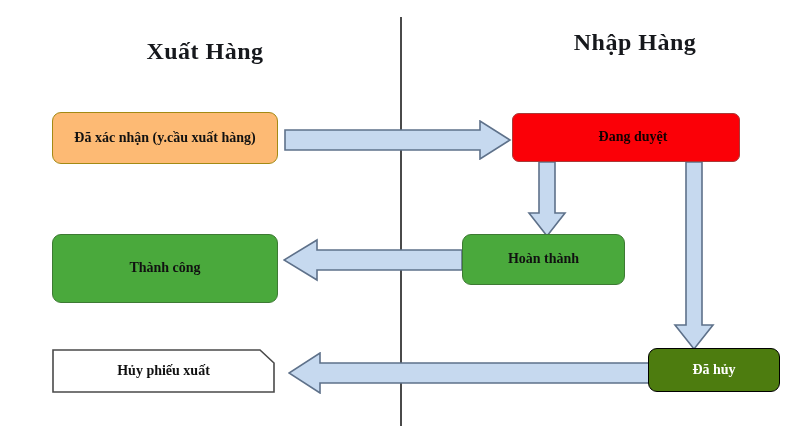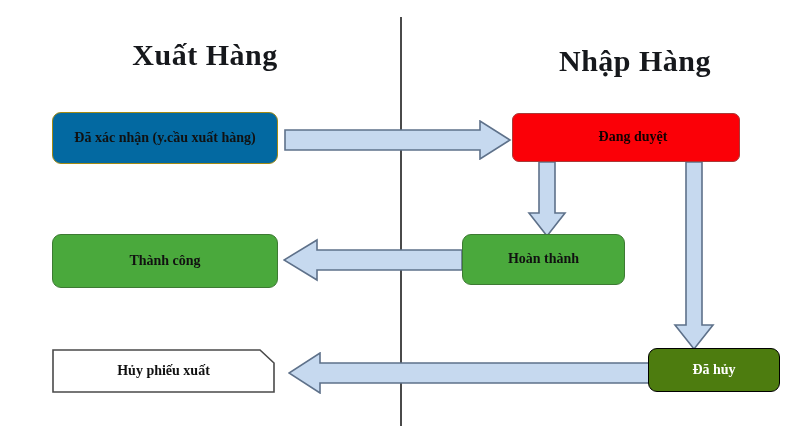--- a/index.html
+++ b/index.html
@@ -16,28 +16,28 @@
     height: 435px;
     background: #ffffff;
     overflow: hidden;
   }
 
   
   .col-title {
     position: absolute;
     font-family: "Liberation Serif", "DejaVu Serif", serif;
     font-weight: bold;
-    font-size: 30px;
+    font-size: 24px;
     color: #16181c;
     letter-spacing: 0.5px;
     white-space: nowrap;
     text-align: center;
   }
   #title-out  { left: 60px;  top: 38px; width: 290px; }
-  #title-in   { left: 490px; top: 44px; width: 290px; }
+  #title-in   { left: 490px; top: 29px; width: 290px; }
 
   
   #divider {
     position: absolute;
     left: 400px;
     top: 17px;
     width: 2px;
     height: 409px;
     background: #4a4a4a;
   }
@@ -52,21 +52,21 @@
     text-align: center;
     font-family: "Liberation Serif", "DejaVu Serif", serif;
     font-weight: bold;
     font-size: 14px;
     line-height: 1.3;
     color: #111111;
     padding: 2px 8px;
   }
 
   .node.yellow {
-    background: #0369a1;
+    background: #fdba74;
     border: 1.5px solid #a38a14;
     border-radius: 9px;
   }
   .node.red {
     background: #fb0007;
     border: 1.5px solid #a83b38;
     border-radius: 7px;
     color: #120000;
   }
   .node.green {
@@ -91,21 +91,21 @@
     width: 100%; height: 100%;
   }
   .node.doc .doc-label {
     position: relative;
     z-index: 2;
   }
 
   
   #node-confirmed { left: 52px;  top: 112px; width: 226px; height: 52px; }
   #node-approving { left: 512px; top: 113px; width: 228px; height: 49px; padding-left: 22px; }
-  #node-success   { left: 52px;  top: 234px; width: 226px; height: 54px; }
+  #node-success   { left: 52px;  top: 234px; width: 226px; height: 69px; }
   #node-completed { left: 462px; top: 234px; width: 163px; height: 51px; }
   #node-cancel-slip { left: 52px; top: 349px; width: 223px; height: 44px; }
   #node-cancelled { left: 648px; top: 348px; width: 132px; height: 44px; }
 
   
   .arrow {
     position: absolute;
   }
   #arrow-confirmed-approving { left: 284px; top: 120px; }
   #arrow-approving-completed { left: 527px; top: 161px; }

